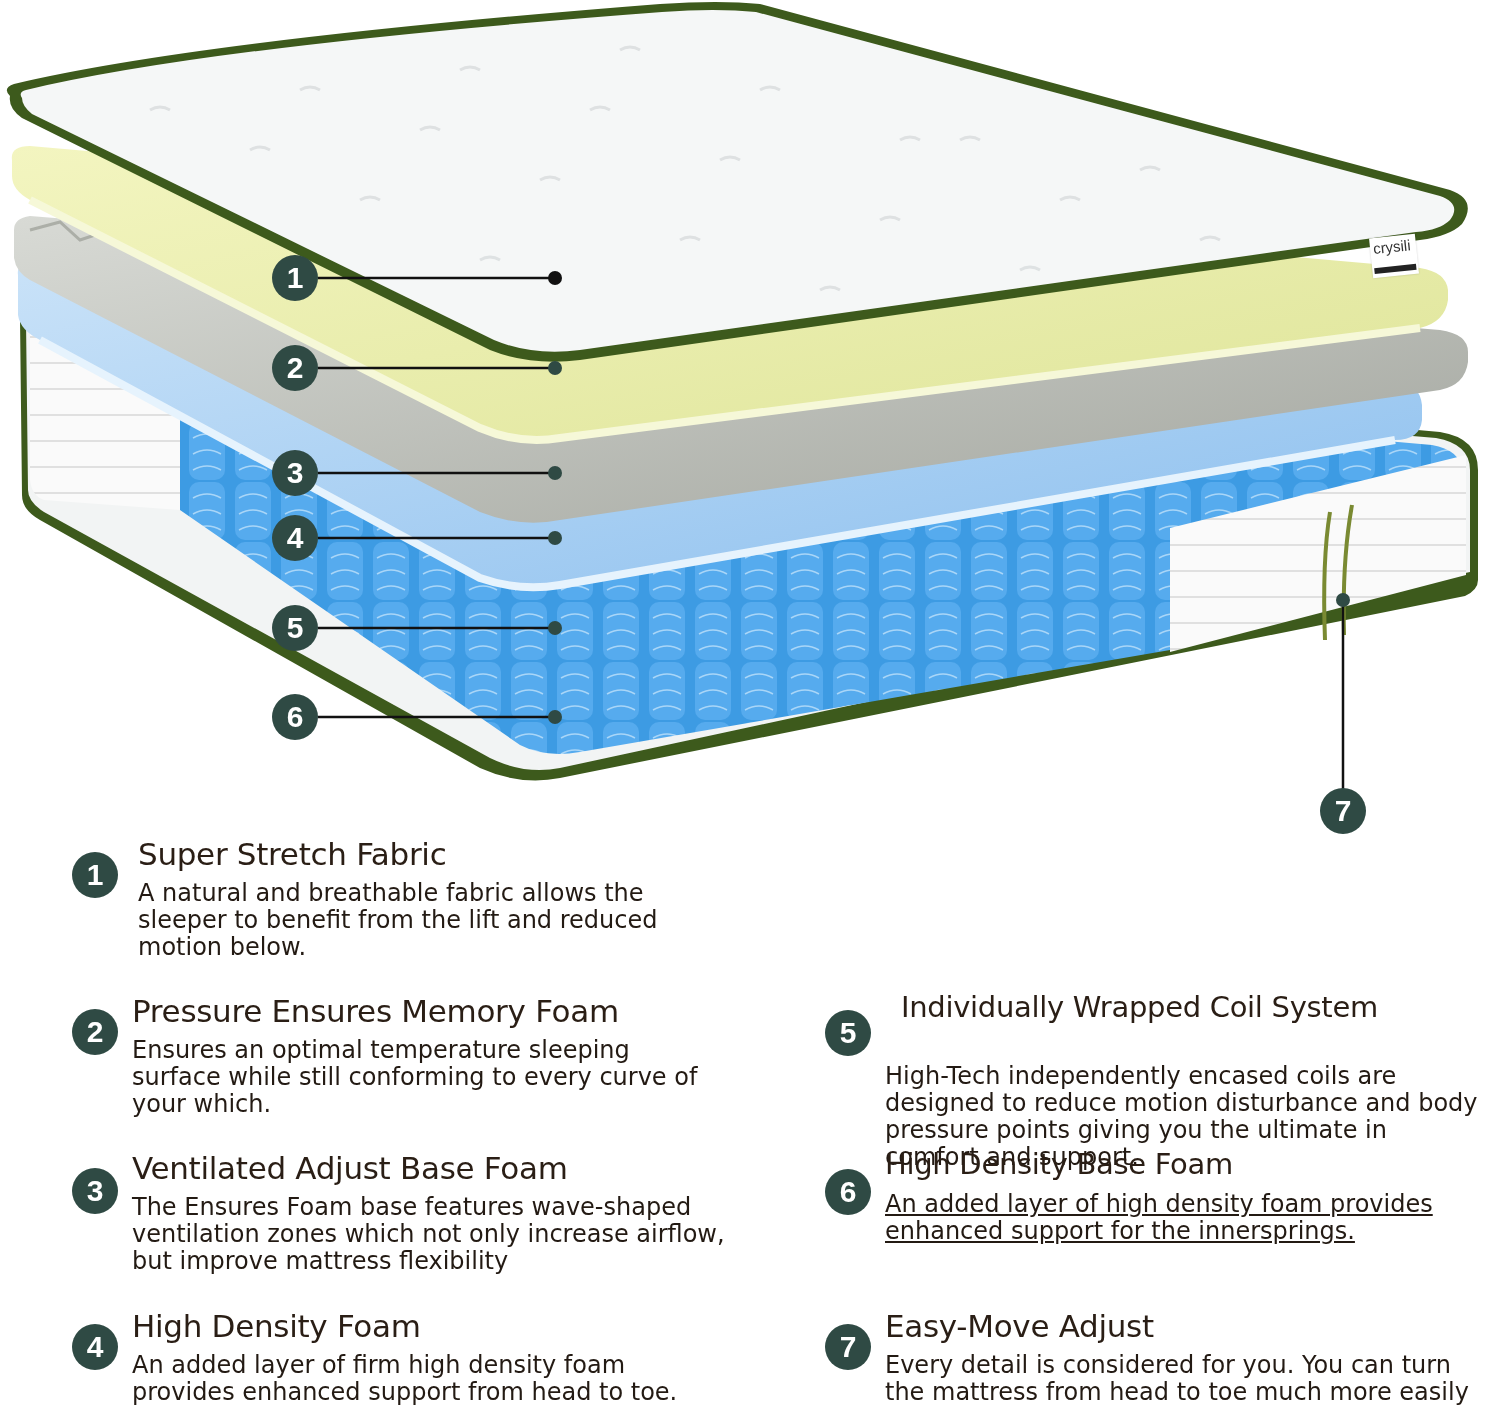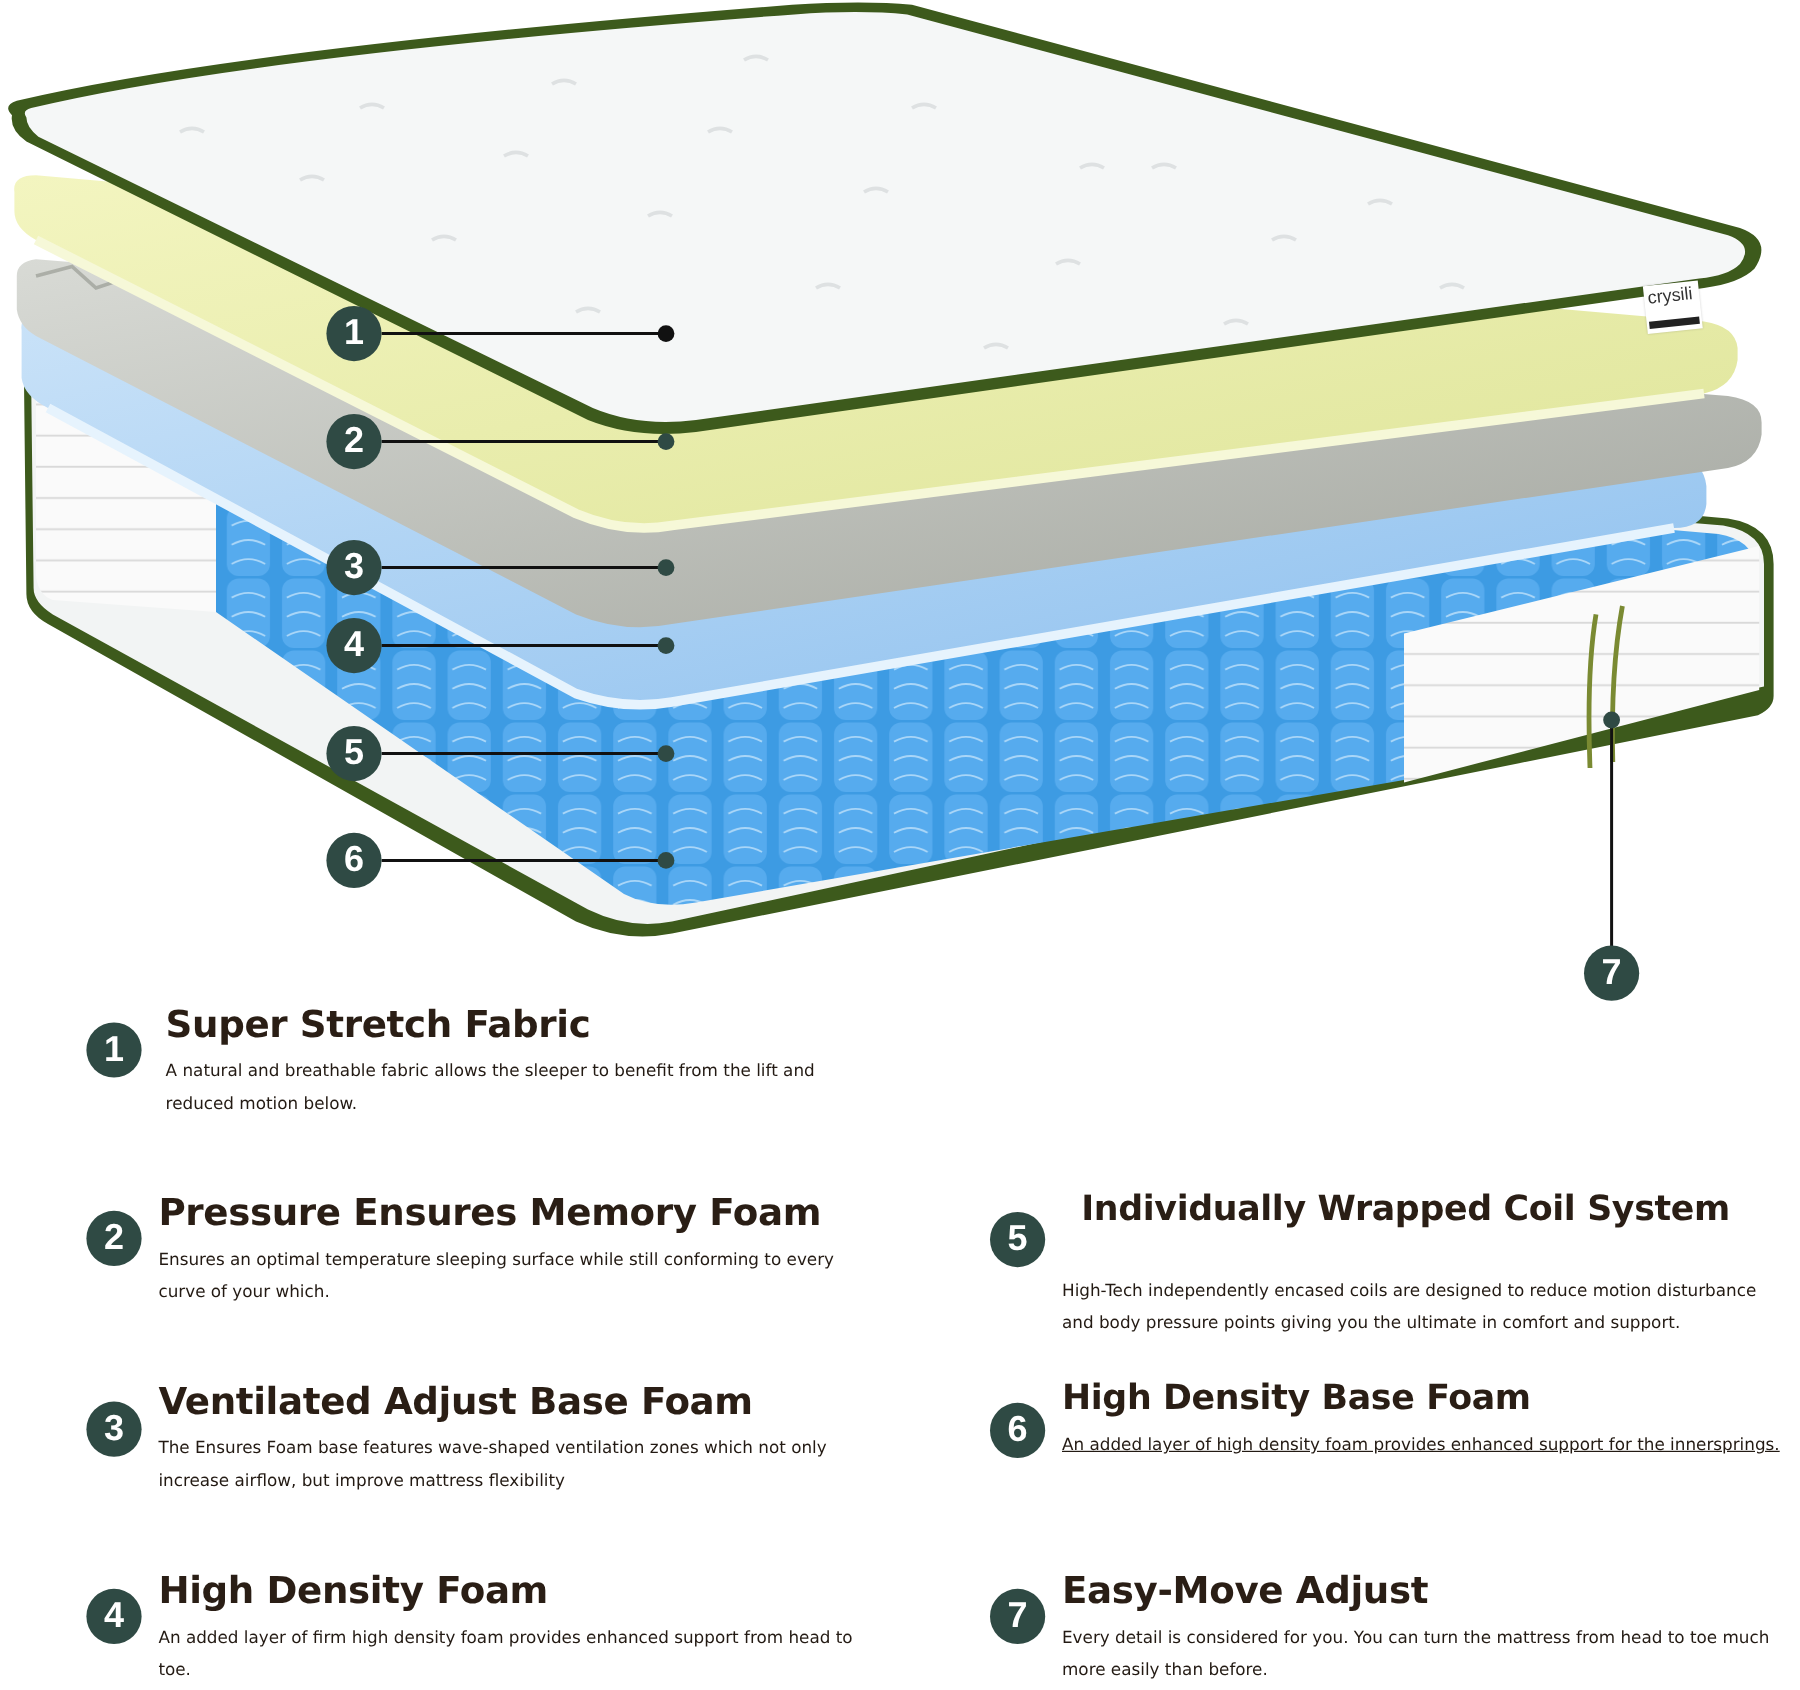--- a/index.html
+++ b/index.html
@@ -10,24 +10,24 @@
   .callout-badge { position: absolute; width: 46px; height: 46px; border-radius: 50%;
          background: #2f4a44; color: #fff; font-weight: bold; font-size: 30px;
          display: flex; align-items: center; justify-content: center;
          font-family: "Liberation Sans", sans-serif; line-height: 1; }
   .legend-item { position: absolute; }
   .legend-item .badge { position: absolute; left: 0; width: 46px; height: 46px; border-radius: 50%;
          background: #2f4a44; color: #fff; font-weight: bold; font-size: 30px;
          display: flex; align-items: center; justify-content: center;
          font-family: "Liberation Sans", sans-serif; }
   .legend-item .title { position: absolute; left: 60px; top: 0; white-space: nowrap;
-         font-family: "DejaVu Sans", sans-serif; font-weight: bold; font-size: 31px;
+         font-family: "DejaVu Sans", sans-serif; font-weight: normal; font-size: 31px;
          color: #2a1e15; letter-spacing: -0.3px; }
   .legend-item .desc { position: absolute; left: 60px; top: 44px; width: 640px;
-         font-family: "DejaVu Sans", sans-serif; font-size: 14px; line-height: 27px;
+         font-family: "DejaVu Sans", sans-serif; font-size: 24px; line-height: 27px;
          color: #231a13; }
   .brand-tag { position: absolute; left: 1371px; top: 236px; width: 46px; height: 40px;
          background: #fff; transform: rotate(-6deg); box-shadow: 0 0 2px rgba(0,0,0,.2); }
   .brand-tag .name { position: absolute; left: 3px; top: 2px; font-size: 15px; color: #333;
          font-family: "Liberation Sans", sans-serif; }
   .brand-tag .strip { position: absolute; left: 2px; bottom: 4px; width: 42px; height: 6px; background: #222; }
 </style>
 </head>
 <body>
 

